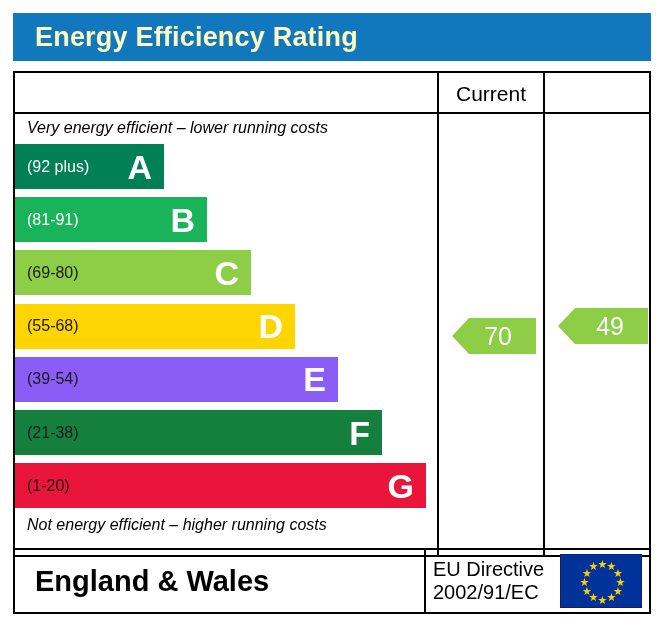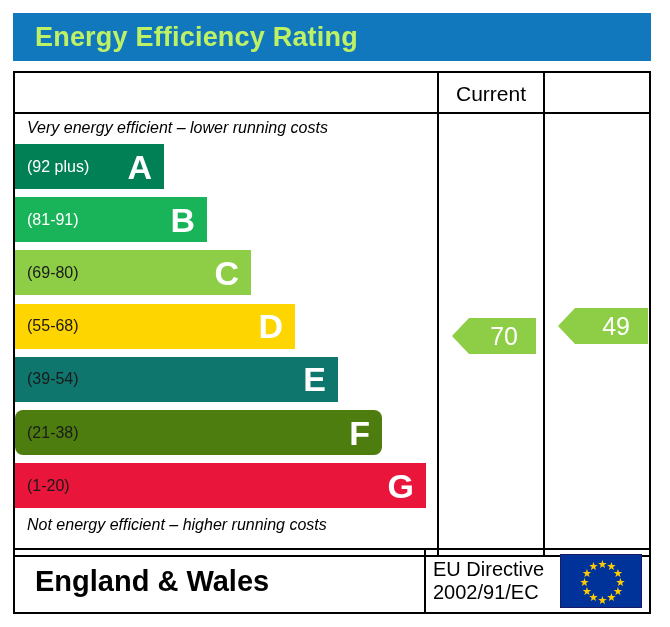--- a/index.html
+++ b/index.html
@@ -31,21 +31,21 @@
     width: 638px;
     height: 48px;
     background: #1278be;
     box-sizing: border-box;
   }
   .banner-text {
     position: absolute;
     left: 22px;
     top: 50%;
     transform: translateY(-50%);
-    color: #bef264;
+    color: #fef9c3;
     font-size: 27px;
     font-weight: bold;
     letter-spacing: 0.2px;
     white-space: nowrap;
   }
 
   
   .table {
     position: absolute;
     left: 13px;
@@ -154,21 +154,21 @@
   .band.dark  .range  { color: #1a1a1a; }
 
   
   .arrow {
     position: absolute;
     height: 36px;
     line-height: 36px;
     color: #ffffff;
     font-size: 25px;
     text-align: right;
-    padding-right: 18px;
+    padding-right: 24px;
     box-sizing: border-box;
     clip-path: polygon(0% 50%, 17px 0%, 100% 0%, 100% 100%, 17px 100%);
   }
 
   
   .footer {
     position: absolute;
     left: 13px;
     top: 548px;
     width: 638px;
@@ -259,25 +259,25 @@
             <span class="letter">B</span>
           </div>
           <div class="band dark" style="top: 106.4px; width: 236px; background: rgb(141, 206, 70);">
             <span class="range">(69-80)</span>
             <span class="letter">C</span>
           </div>
           <div class="band dark" style="top: 159.6px; width: 280px; background: rgb(255, 213, 0);">
             <span class="range">(55-68)</span>
             <span class="letter">D</span>
           </div>
-          <div class="band dark" style="top: 212.8px; width: 323px; background: #0f766e;">
+          <div class="band dark" style="top: 212.8px; width: 323px; background: #8b5cf6;">
             <span class="range">(39-54)</span>
             <span class="letter">E</span>
           </div>
-          <div class="band dark" style="top: 266px; width: 367px; background: #4d7c0f; border-radius: 8px;">
+          <div class="band dark" style="top: 266px; width: 367px; background: #15803d;">
             <span class="range">(21-38)</span>
             <span class="letter">F</span>
           </div>
           <div class="band dark" style="top: 319.2px; width: 411px; background: rgb(233, 21, 59);">
             <span class="range">(1-20)</span>
             <span class="letter">G</span>
           </div>
         </div>
       <div id="arrows">
           <div class="arrow" style="left: 437px; top: 204px; width: 84px; background: rgb(141, 206, 70);">70</div>

